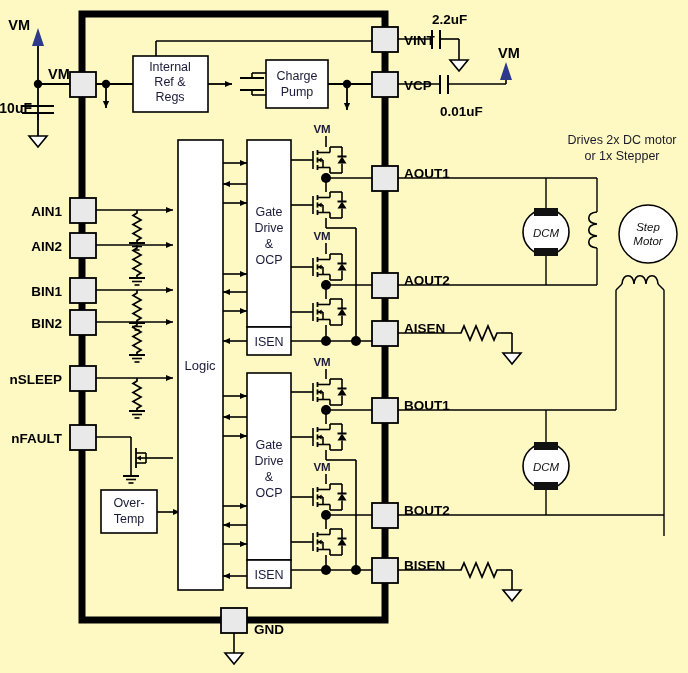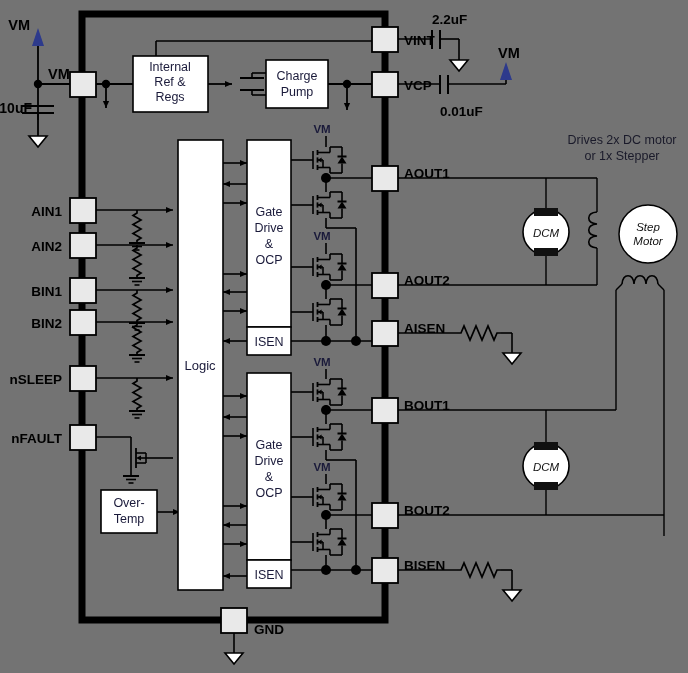--- a/index.html
+++ b/index.html
@@ -1,18 +1,18 @@
 <!DOCTYPE html>
 <html><head>
 <meta charset="utf-8">
 <style>
   html,body{margin:0;padding:0;background:#ffffff;}
   body{width:688px;height:673px;overflow:hidden;
        font-family:"Liberation Sans","DejaVu Sans",sans-serif;}
-  #stage{position:relative;width:688px;height:673px;background:#737373;}
+  #stage{position:relative;width:688px;height:673px;background:#fef9c3;}
   svg{display:block;}
   .lbl{font-family:"Liberation Sans","DejaVu Sans",sans-serif;}
 </style>
 </head>
 <body>
 
 <div id="stage">
 <svg width="688" height="673" viewBox="0 0 688 673">
 
   <defs>

